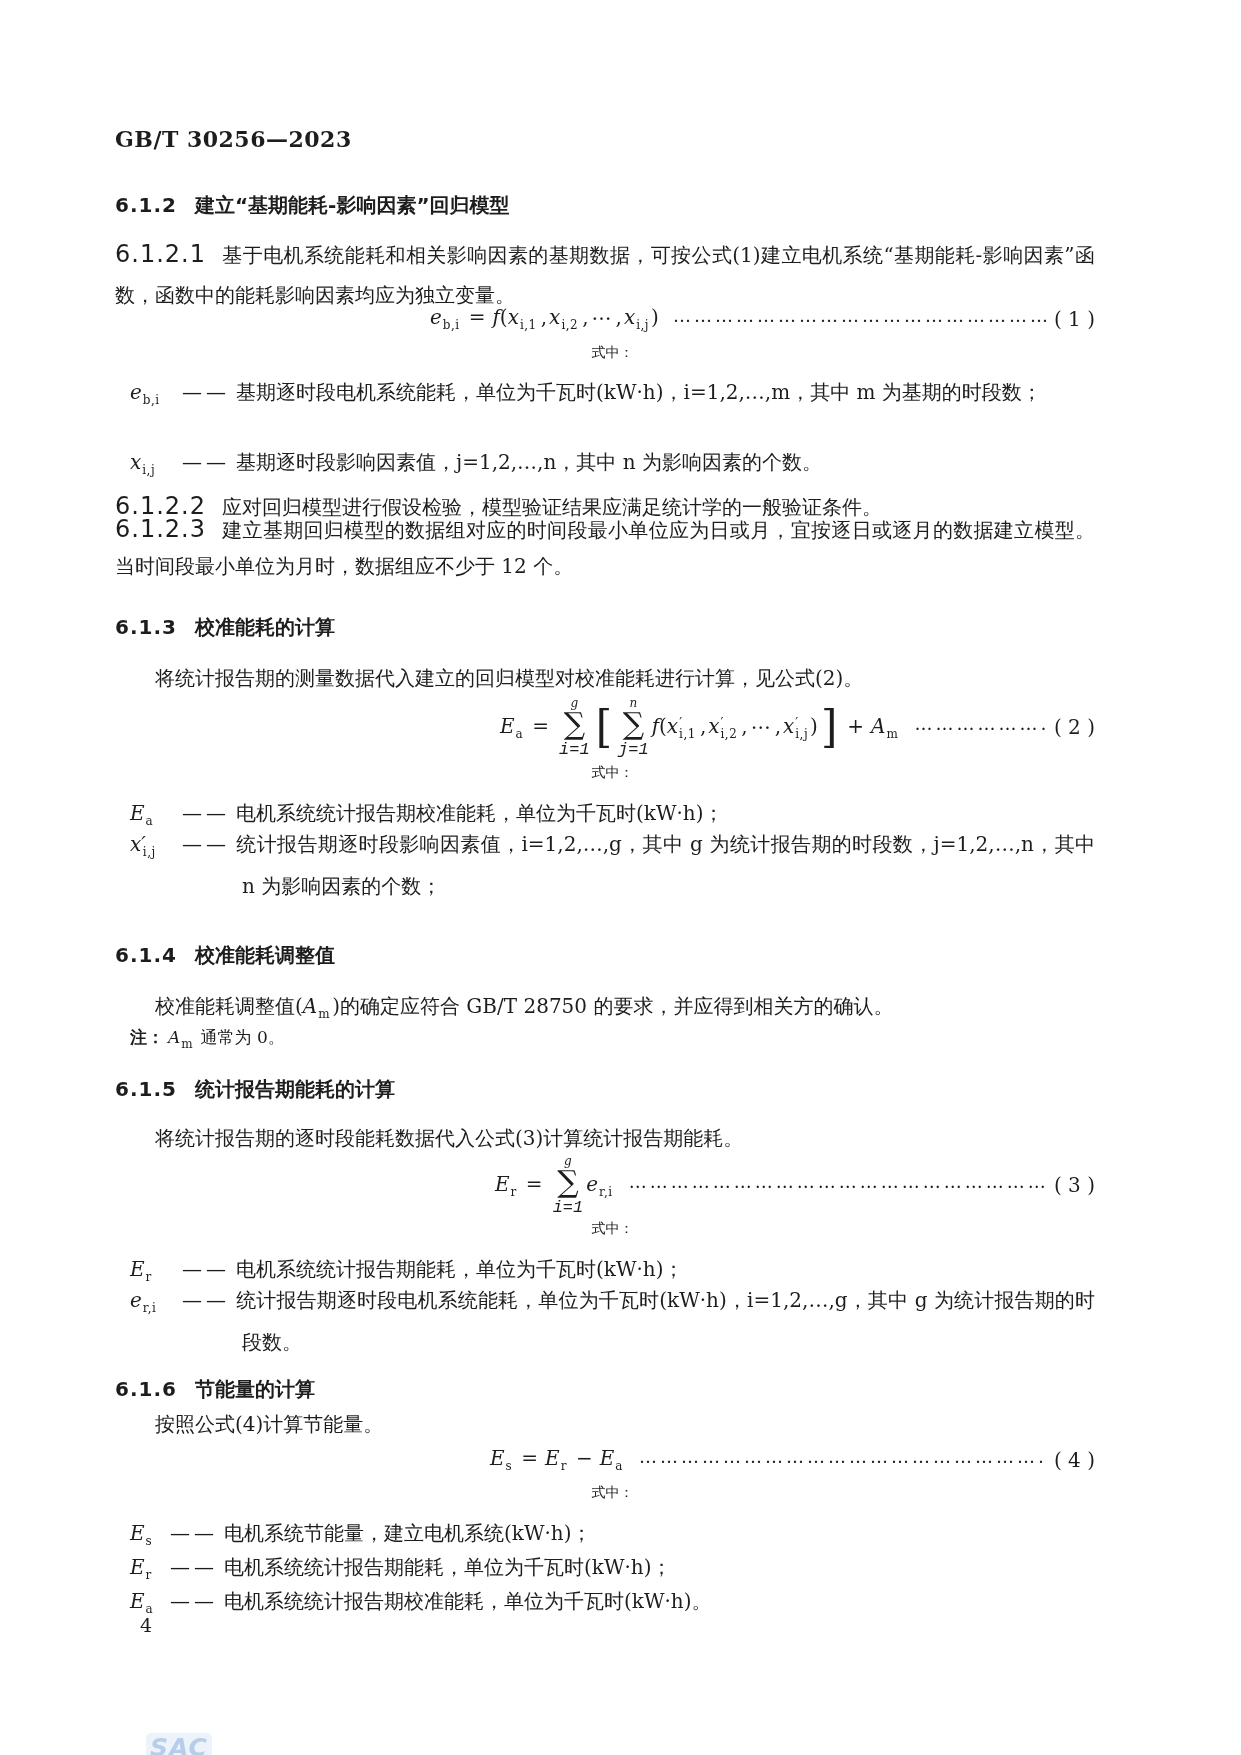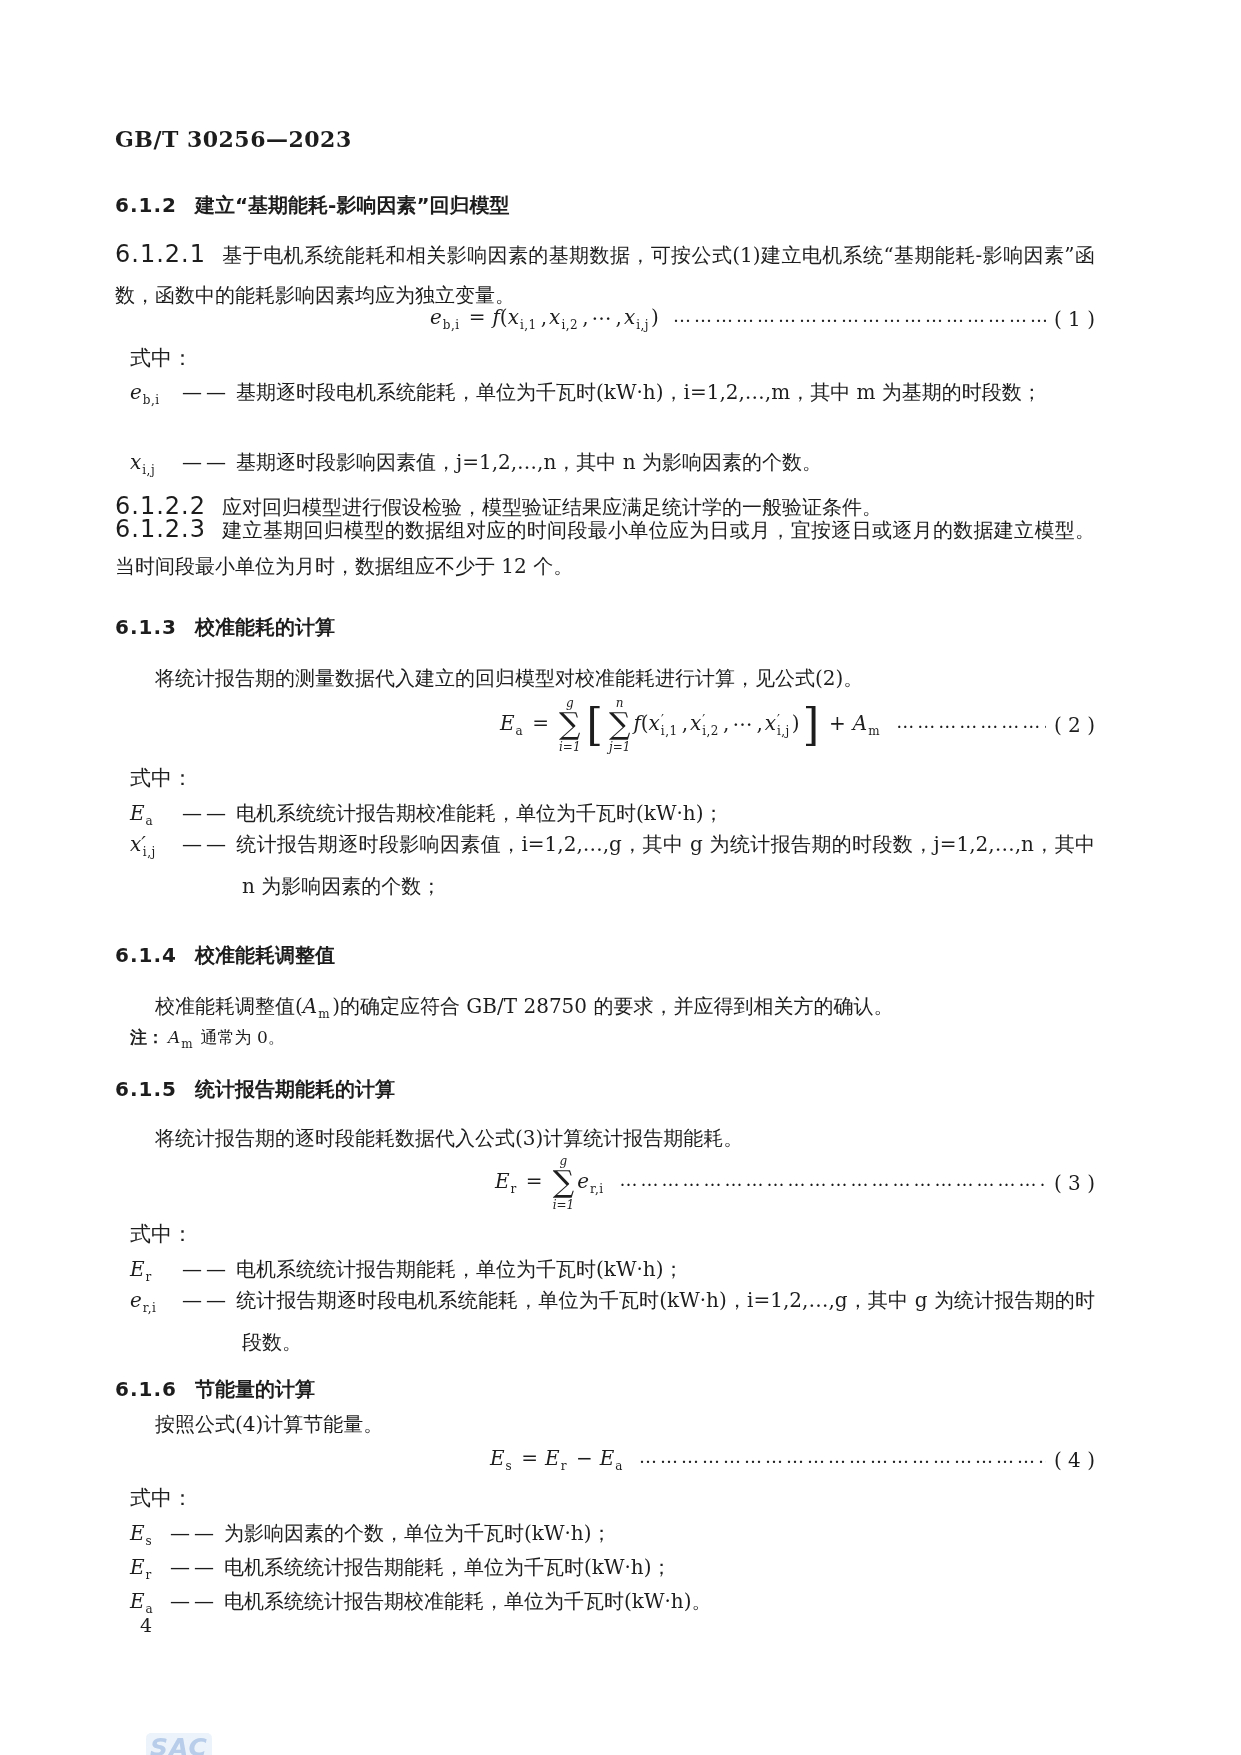--- a/index.html
+++ b/index.html
@@ -17,21 +17,21 @@
   .h-clause { font-family:"DejaVu Sans", sans-serif; font-weight:bold; font-size:20px; }
   .h-clause .hno { margin-right:18px; letter-spacing:1px; }
 
   
   .para { font-size:20px; line-height:40px; text-align:justify; text-justify:inter-character; }
   .para.tight { line-height:36px; }
   .pno { font-family:"DejaVu Sans", sans-serif; font-size:24px; margin-right:16px; letter-spacing:1px; }
   .indent2 { text-indent:40px; }
 
   
-  .shizhong { font-size:21px; margin-left:15px; }
+  .shizhong { font-size:14px; margin-left:15px;text-align:center; }
 
   
   .def { font-size:20px; line-height:36px; margin-left:15px; padding-left:112px; text-indent:-112px;
          text-align:justify; text-justify:inter-character; }
   .dsym { display:inline-block; width:52px; text-indent:0; }
   .dash { letter-spacing:4px; margin-right:6px; }
 
   
   .mi { font-family:"DejaVu Serif", serif; font-style:italic; }
   .msub { font-size:12px; vertical-align:-5px; margin-left:1px; margin-right:2px; letter-spacing:0.5px; }
@@ -46,21 +46,21 @@
   .f-spacer { flex:0 0 auto; }
   .f-body  { flex:0 0 auto; display:flex; align-items:center; white-space:nowrap; }
   .frun { display:inline-block; white-space:nowrap; }
   .f-dots { flex:1 1 auto; overflow:hidden; white-space:nowrap; margin:0 8px 0 14px; }
   .f-dots span { letter-spacing:3px; font-size:18px; position:relative; top:-4px; color:#1d1d1d; }
   .f-num { flex:0 0 auto; font-size:20px; white-space:nowrap; }
 
   .sum { display:inline-flex; flex-direction:column; align-items:center; line-height:1; margin:0 3px; }
   .sum .stop { font-size:12px; font-style:italic; margin-bottom:1px; }
   .sum .ssym { font-size:30px; line-height:0.95; }
-  .sum .sbot { font-size:12px; font-style:italic; margin-top:2px; }
+  .sum .sbot { font-size:17px; font-style:italic; margin-top:2px;font-family:Liberation Mono, monospace; }
   .bigb { font-size:42px; line-height:1; font-weight:400; transform:scaleY(1.05); margin:0 3px; }
 
   
   .note { font-size:17px; margin-left:15px; }
   .note .nlabel { font-family:"DejaVu Sans", sans-serif; font-weight:bold; margin-right:4px; }
 
   
   .pagenum { font-size:19px; }
   .sac-mark {
     position:absolute; left:146px; top:1733px; width:66px; height:34px;
@@ -215,21 +215,21 @@
     <span class="f-body">
       <span class="frun"><span class="mi">E</span><span class="msub">s</span><span class="op">=</span><span class="mi">E</span><span class="msub">r</span><span class="op">−</span><span class="mi">E</span><span class="msub">a</span></span>
     </span>
     <span class="f-dots"><span>……………………………………………………………………………………………………………………</span></span>
     <span class="f-num">( 4 )</span>
   </div>
 
   <div class="abs shizhong" style="top:1484px">式中：</div>
 
   <div class="abs def" style="top:1515px">
-    <span class="dsym" style="width:40px"><span class="mi">E</span><span class="msub">s</span></span><span class="dash">——</span><span>为影响因素的个数，单位为千瓦时(kW·h)；</span>
+    <span class="dsym" style="width:40px"><span class="mi">E</span><span class="msub">s</span></span><span class="dash">——</span><span>电机系统节能量，建立电机系统(kW·h)；</span>
   </div>
 
   <div class="abs def" style="top:1549px">
     <span class="dsym" style="width:40px"><span class="mi">E</span><span class="msub">r</span></span><span class="dash">——</span><span>电机系统统计报告期能耗，单位为千瓦时(kW·h)；</span>
   </div>
 
   <div class="abs def" style="top:1583px">
     <span class="dsym" style="width:40px"><span class="mi">E</span><span class="msub">a</span></span><span class="dash">——</span><span>电机系统统计报告期校准能耗，单位为千瓦时(kW·h)。</span>
   </div>
 

